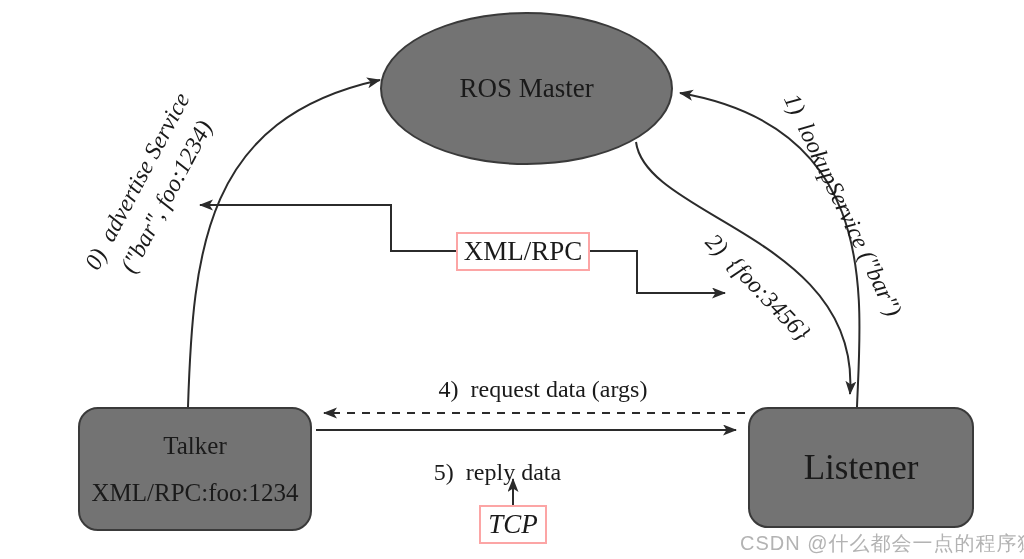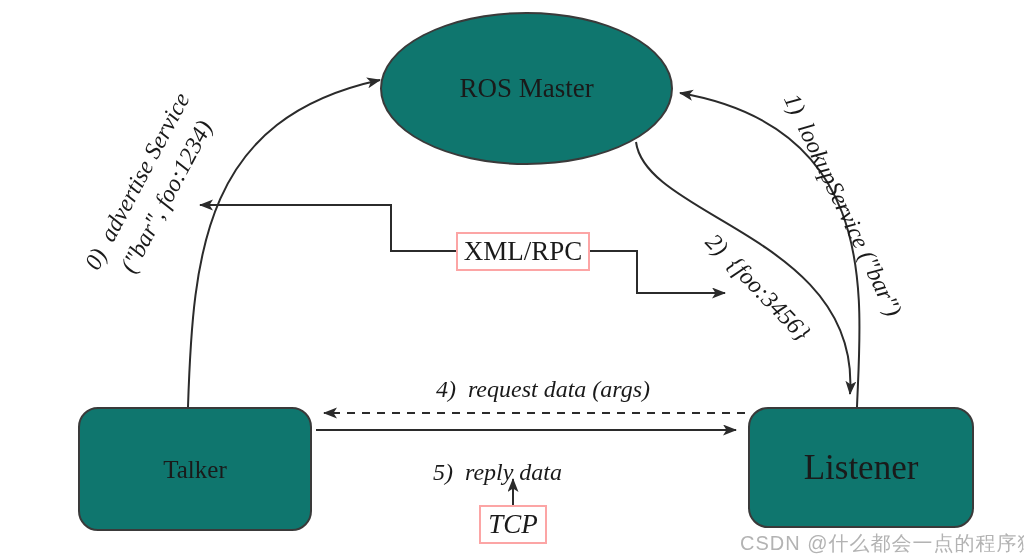--- a/index.html
+++ b/index.html
@@ -6,40 +6,40 @@
   body{
     width:1024px;height:559px;overflow:hidden;background:#ffffff;
     font-family:"Liberation Serif","DejaVu Serif",serif;color:#1a1a1a;
   }
   .stage{position:relative;width:1024px;height:559px;background:#ffffff;}
   .layer{position:absolute;left:0;top:0;width:1024px;height:559px;}
   svg.layer{pointer-events:none;}
 
   .node{
     position:absolute;box-sizing:border-box;
-    background:#0f766e;border:2px solid #3a3a3a;
+    background:#737373;border:2px solid #3a3a3a;
     display:flex;align-items:center;justify-content:center;
     text-align:center;
   }
   .ellipse{border-radius:50%;}
   .rounded{border-radius:20px;}
   .whitebox{
     position:absolute;box-sizing:border-box;background:#ffffff;
     border:2px solid #fca5a5;display:flex;align-items:center;justify-content:center;
   }
 
   .ros-master{left:380px;top:12px;width:293px;height:153px;font-size:27px;}
   .talker{left:78px;top:407px;width:234px;height:124px;font-size:25px;line-height:39px;flex-direction:column;gap:8px;}
   .listener{left:748px;top:407px;width:226px;height:121px;font-size:35px;}
   .xmlrpc{left:456px;top:232px;width:134px;height:39px;font-size:27px;}
   .tcp{left:479px;top:505px;width:68px;height:39px;font-size:27px;font-style:italic;}
 
   .lbl{
     position:absolute;text-align:center;white-space:nowrap;
-    font-size:24px;color:#1a1a1a;font-style:italic;
+    font-size:24px;color:#1a1a1a;
   }
   .rot{font-style:italic;}
   .advertise-label{
     left:2px;top:156px;width:300px;height:66px;line-height:33px;
     transform:rotate(-62deg);
   }
   .lookup-label{
     left:683px;top:189px;width:320px;height:32px;line-height:32px;
     transform:rotate(64.5deg);
   }
@@ -78,20 +78,21 @@
       <path d="M 513 505 L 513 479" marker-end="url(#arrow)"></path>
     </g>
   </svg>
 
   <div class="node ellipse ros-master">
     <span>ROS Master</span>
   </div>
 
   <div class="node rounded talker">
     <span>Talker</span>
+    <span>XML/RPC:foo:1234</span>
   </div>
 
   <div class="node rounded listener">
     <span>Listener</span>
   </div>
 
   <div class="whitebox xmlrpc">
     <span>XML/RPC</span>
   </div>
 

